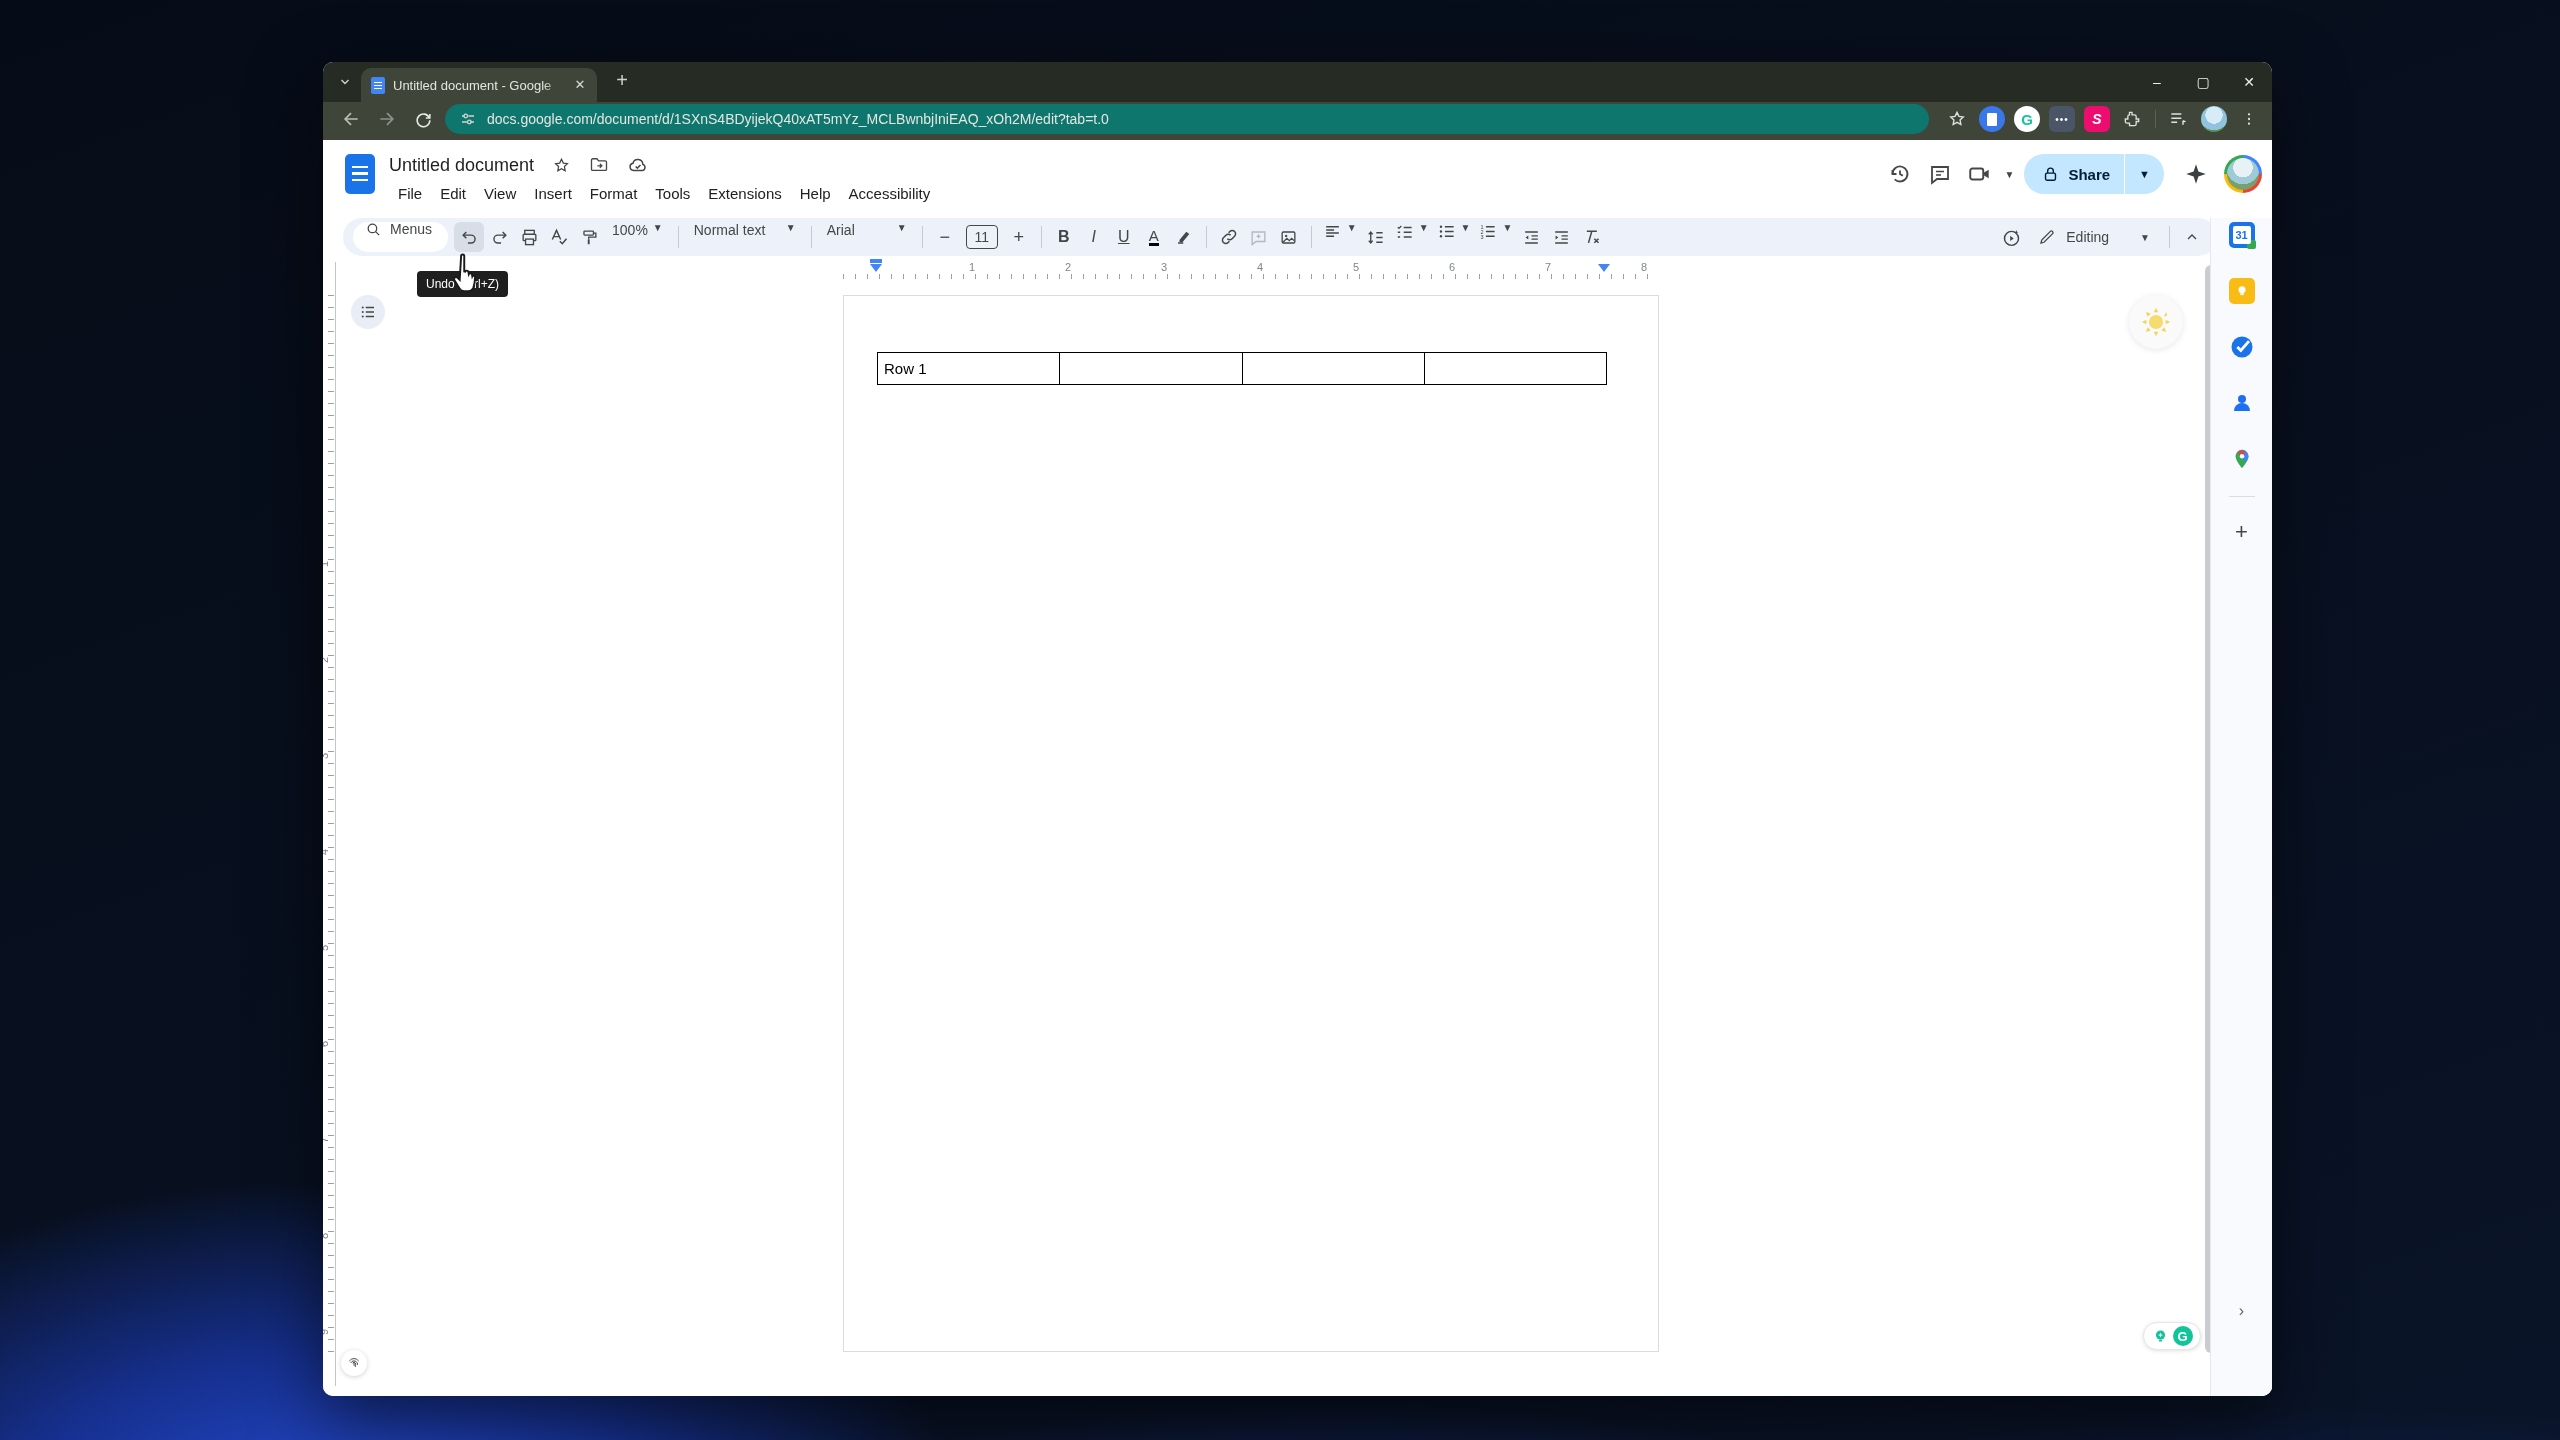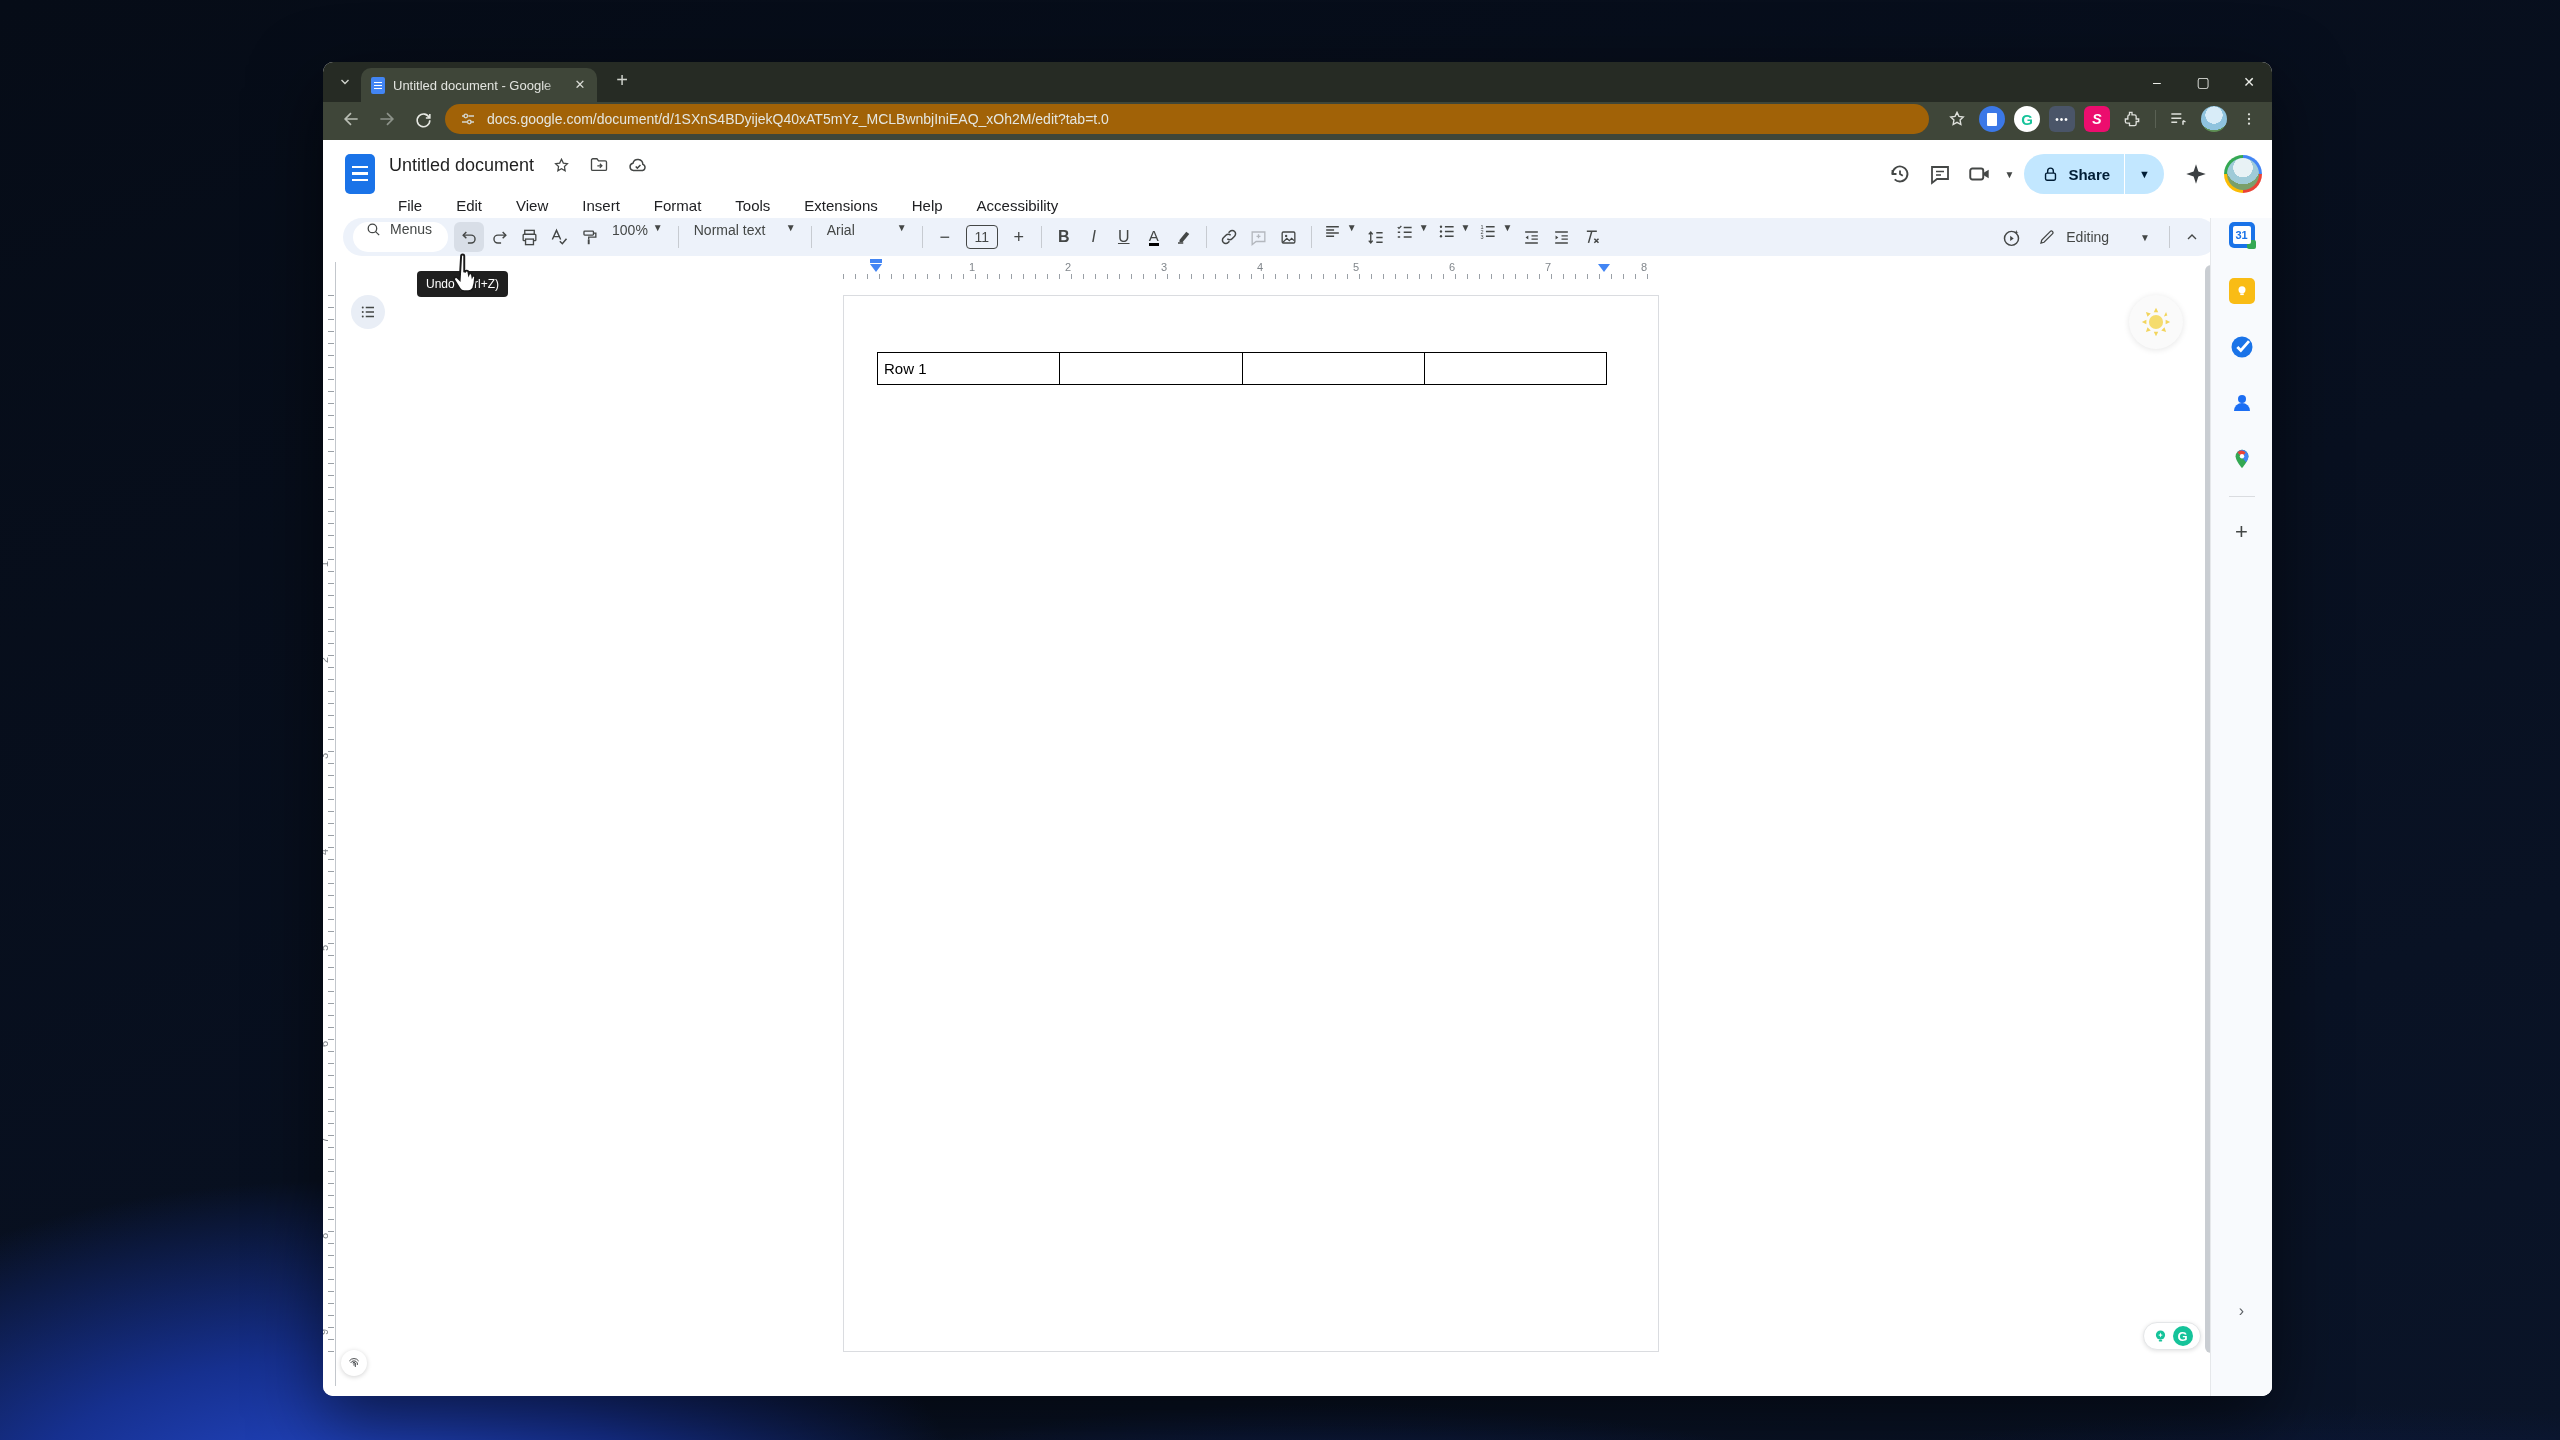--- a/index.html
+++ b/index.html
@@ -27,21 +27,21 @@
       background:linear-gradient(#fff 0 1.5px, transparent 1.5px 3px, #fff 3px 4.5px, transparent 4.5px 6px, #fff 6px 7.5px, transparent 7.5px); }
   .tab-title { color:#e2e4df; font-size:13px; margin-left:8px; white-space:nowrap; overflow:hidden; width:158px; position:relative; flex:0 0 auto; }
   .tab-fade { position:absolute; right:28px; top:4px; width:26px; height:26px; background:linear-gradient(90deg, rgba(63,70,57,0), #3f4639 80%); }
   .tab-close { margin-left:auto; width:18px; height:18px; border-radius:50%; color:#dadcd6; font-size:13px; line-height:18px; text-align:center; }
   .newtab { width:26px; height:26px; margin:0 0 8px 12px; color:#cfd3cc; font-size:20px; line-height:24px; text-align:center; border-radius:50%; }
   .wincontrols { position:absolute; right:0; top:0; height:40px; display:flex; align-items:center; color:#eceee9; }
   .winbtn { width:46px; height:40px; display:flex; align-items:center; justify-content:center; font-size:14px; }
   
   .chromebar { height:38px; background:#3f4639; display:flex; align-items:center; padding:0 10px 4px 14px; }
   .navic { width:28px; height:28px; display:flex; align-items:center; justify-content:center; margin-right:8px; }
-  .omnibox { flex:1; height:30px; background:#a16207; border-radius:15px; display:flex; align-items:center; padding:0 14px; min-width:0; }
+  .omnibox { flex:1; height:30px; background:#0f766e; border-radius:15px; display:flex; align-items:center; padding:0 14px; min-width:0; }
   .omni-url { color:#e4e6e1; font-size:14px; margin-left:10px; white-space:nowrap; overflow:hidden; }
   .extrow { display:flex; align-items:center; margin-left:6px; }
   .extic { width:26px; height:26px; margin-left:9px; display:flex; align-items:center; justify-content:center; border-radius:6px; font-size:12px; }
   .ext-docs { background:#3b78e7; border-radius:50%; }
   .ext-docs i { display:block; width:10px; height:13px; background:#fff; border-radius:1px; }
   .ext-gram { background:#fff; border-radius:50%; color:#15c39a; font-weight:bold; font-size:15px; }
   .ext-dots { background:#4a5568; color:#fff; font-size:10px; letter-spacing:1px; }
   .ext-pink { background:#ec0d6e; color:#fff; font-style:italic; font-weight:bold; font-size:14px; }
   .vsep { width:1px; height:18px; background:#5a6154; margin-left:10px; }
   .browser-avatar { width:26px; height:26px; border-radius:50%; margin-left:10px;
@@ -49,21 +49,21 @@
   
   .docsapp { position:absolute; left:0; top:78px; right:0; bottom:0; background:#fff; }
   .docs-header { position:absolute; left:22px; top:12px; display:flex; }
   .docs-logo { width:30px; height:40px; background:#1a73e8; border-radius:5px; position:relative; margin-top:2px; }
   .docs-logo:before { content:""; position:absolute; left:7px; top:12px; width:16px; height:16px;
       background:linear-gradient(#fff 0 2.5px, transparent 2.5px 6.5px, #fff 6.5px 9px, transparent 9px 13px, #fff 13px 15.5px, transparent 15.5px); }
   .docs-headtext { margin-left:14px; }
   .docs-titlerow { display:flex; align-items:center; height:26px; }
   .docs-title { font-size:18px; color:#1f1f1f; }
   .titlerow-ic { margin-left:18px; color:#444746; display:flex; }
-  .docs-menubar { display:flex; margin-top:16px;gap:16px; }
+  .docs-menubar { display:flex; margin-top:4px; }
   .menu-item { font-size:15px; color:#202124; padding:3px 9px; border-radius:5px; }
   .docs-header-right { position:absolute; right:10px; top:14px; display:flex; align-items:center; }
   .hdr-ic { width:40px; height:40px; display:flex; align-items:center; justify-content:center; color:#444746; }
   .share-pill { display:flex; align-items:center; background:#c2e7ff; border-radius:20px; height:40px; margin:0 12px 0 10px; color:#001d35; overflow:hidden; }
   .share-main { display:flex; align-items:center; padding:0 14px 0 18px; height:100%; }
   .share-label { font-size:15px; font-weight:bold; margin-left:9px; }
   .share-divider { width:1px; height:40px; background:#fff; }
   .share-caret { padding:0 14px; font-size:11px; }
   .docs-avatar { width:38px; height:38px; border-radius:50%; margin-left:8px;
       background:conic-gradient(#4285f4 0 25%, #ea4335 25% 50%, #fbbc04 50% 75%, #34a853 75%);

